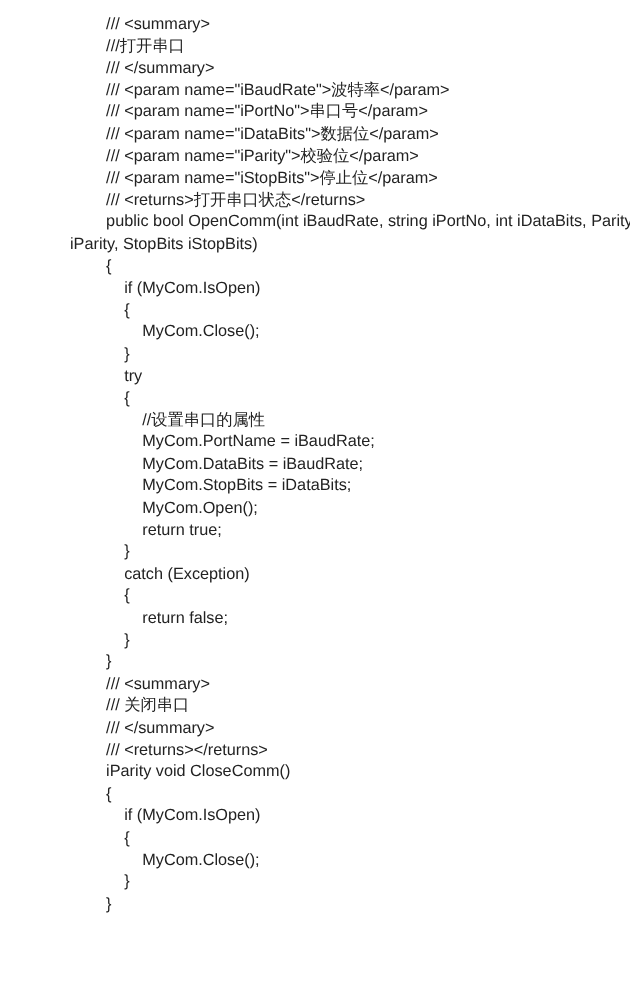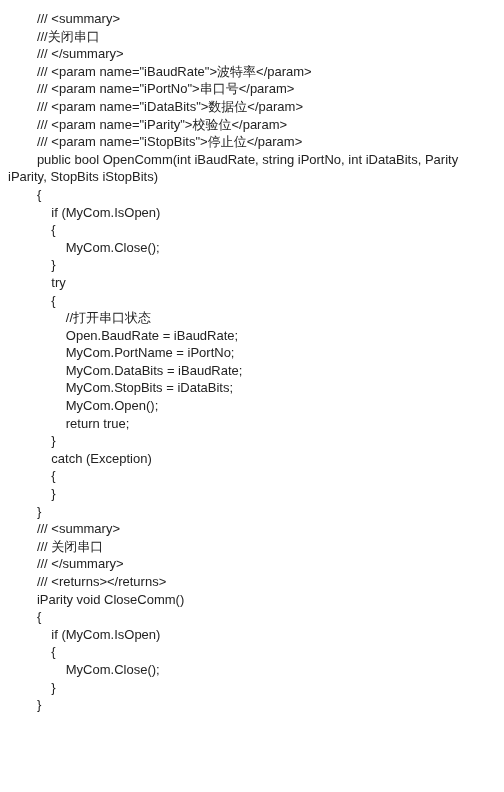--- a/index.html
+++ b/index.html
@@ -13,54 +13,56 @@
   body {
     font-family: "Segoe UI", Arial, sans-serif;
     font-size: 13px;
     line-height: 17.6px;
     color: #222;
     padding: 10px 0 0 8px;
     box-sizing: border-box;
   }
   .line {
     white-space: pre;
+    margin-left: 48px;
   }
 </style>
 </head>
 <body>
 
 <div id="code-block">
     <div class="line">        /// &lt;summary&gt;</div>
-    <div class="line">        ///关闭串口</div>
+    <div class="line">        ///打开串口</div>
     <div class="line">        /// &lt;/summary&gt;</div>
     <div class="line">        /// &lt;param name="iBaudRate"&gt;波特率&lt;/param&gt;</div>
     <div class="line">        /// &lt;param name="iPortNo"&gt;串口号&lt;/param&gt;</div>
     <div class="line">        /// &lt;param name="iDataBits"&gt;数据位&lt;/param&gt;</div>
     <div class="line">        /// &lt;param name="iParity"&gt;校验位&lt;/param&gt;</div>
     <div class="line">        /// &lt;param name="iStopBits"&gt;停止位&lt;/param&gt;</div>
+    <div class="line">        /// &lt;returns&gt;打开串口状态&lt;/returns&gt;</div>
     <div class="line">        public bool OpenComm(int iBaudRate, string iPortNo, int iDataBits, Parity</div>
     <div class="line">iParity, StopBits iStopBits)</div>
     <div class="line">        {</div>
     <div class="line">            if (MyCom.IsOpen)</div>
     <div class="line">            {</div>
     <div class="line">                MyCom.Close();</div>
     <div class="line">            }</div>
     <div class="line">            try</div>
     <div class="line">            {</div>
-    <div class="line">                //打开串口状态</div>
-    <div class="line">                Open.BaudRate = iBaudRate;</div>
-    <div class="line">                MyCom.PortName = iPortNo;</div>
+    <div class="line">                //设置串口的属性</div>
+    <div class="line">                MyCom.PortName = iBaudRate;</div>
     <div class="line">                MyCom.DataBits = iBaudRate;</div>
     <div class="line">                MyCom.StopBits = iDataBits;</div>
     <div class="line"></div>
     <div class="line">                MyCom.Open();</div>
     <div class="line">                return true;</div>
     <div class="line">            }</div>
     <div class="line">            catch (Exception)</div>
     <div class="line">            {</div>
+    <div class="line">                return false;</div>
     <div class="line">            }</div>
     <div class="line">        }</div>
     <div class="line"></div>
     <div class="line">        /// &lt;summary&gt;</div>
     <div class="line">        /// 关闭串口</div>
     <div class="line">        /// &lt;/summary&gt;</div>
     <div class="line">        /// &lt;returns&gt;&lt;/returns&gt;</div>
     <div class="line">        iParity void CloseComm()</div>
     <div class="line">        {</div>
     <div class="line">            if (MyCom.IsOpen)</div>

